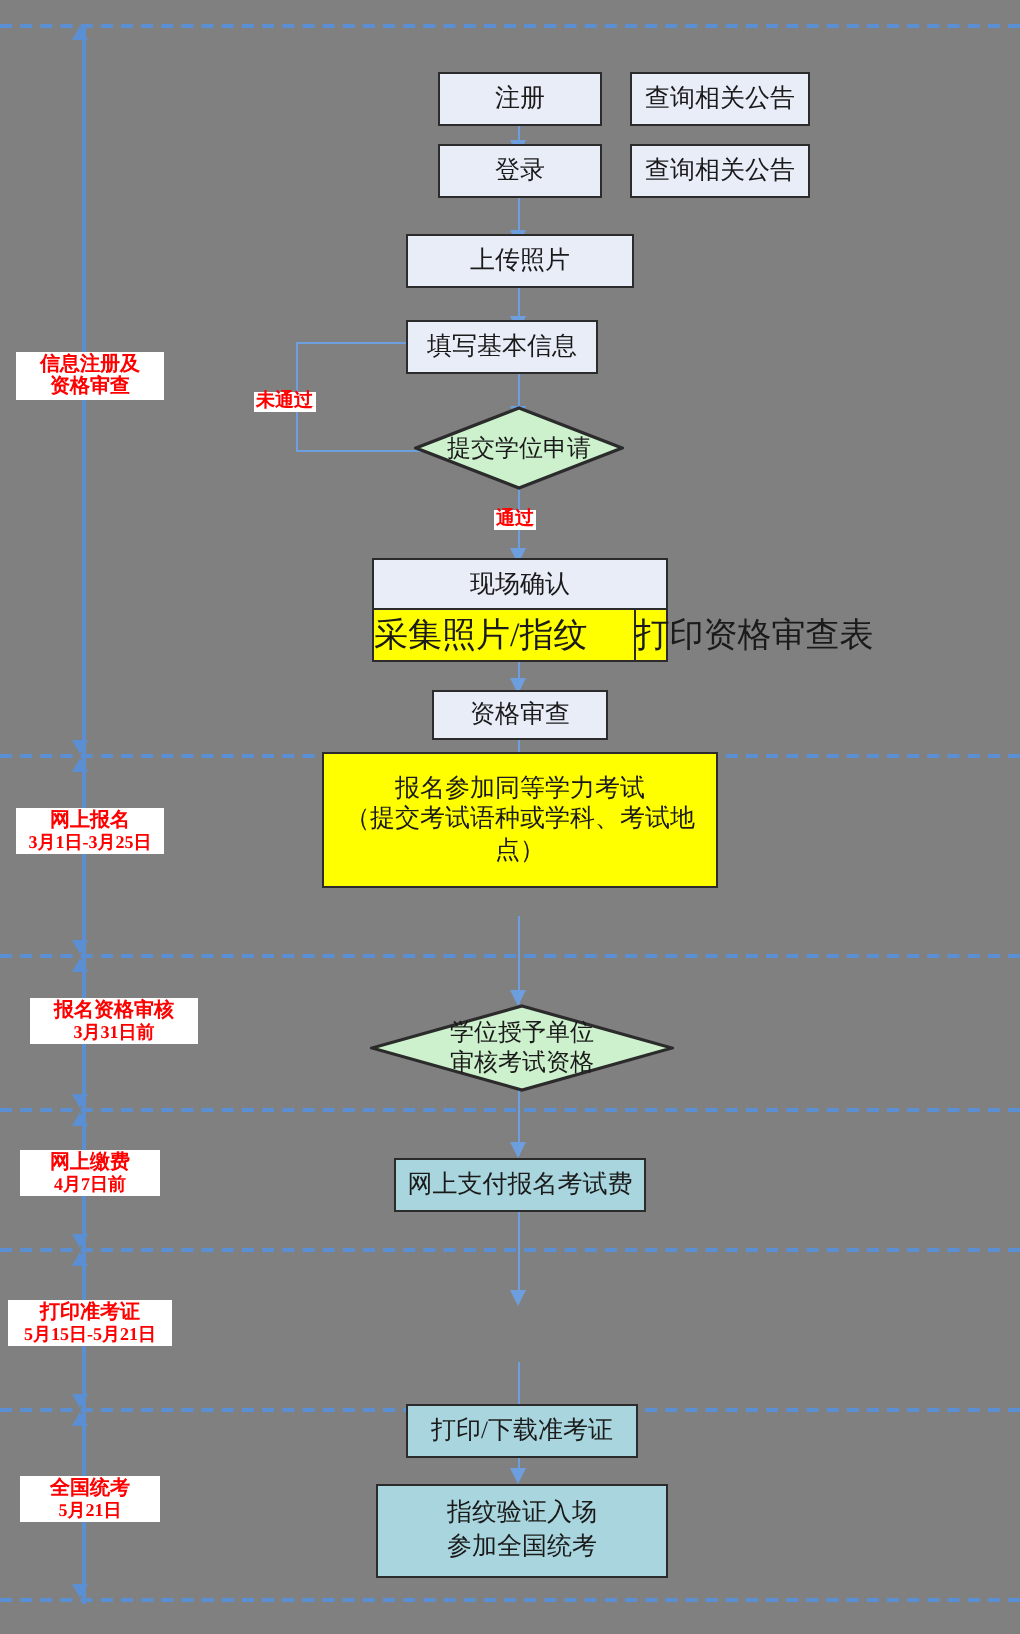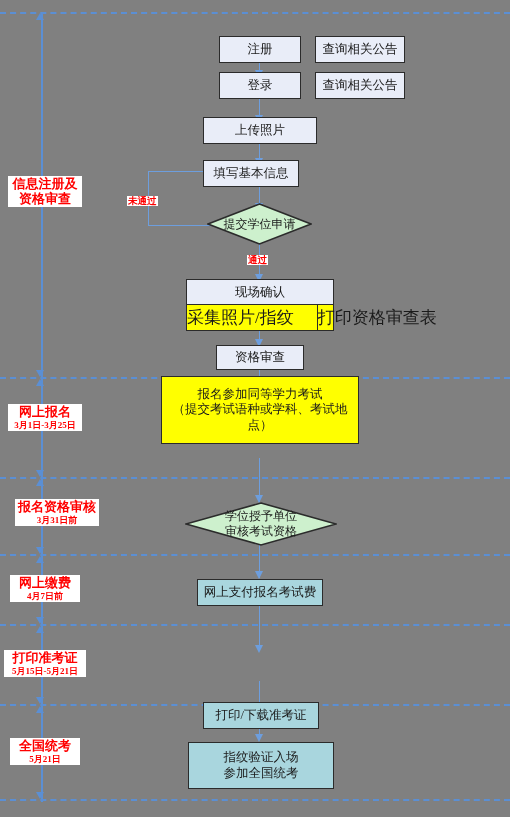--- a/index.html
+++ b/index.html
@@ -33,21 +33,21 @@
     border-top:7px solid #5b8fd4;
   }
 
   
   .phase{
     position:absolute;background:#ffffff;
     text-align:center;color:#ff0000;
     line-height:1.12;padding:1px 3px;
     white-space:nowrap;
   }
-  .phase .pname{font-size:13px;font-weight:bold;letter-spacing:0px;}
+  .phase .pname{font-size:10px;font-weight:bold;letter-spacing:0px;}
   .phase .pdate{font-size:9px;font-weight:bold;}
 
   
   .node{
     position:absolute;box-sizing:border-box;
     display:flex;align-items:center;justify-content:center;
     text-align:center;color:#1a1a1a;
     border:1.6px solid #2b2b2b;
     font-size:12.5px;line-height:1.25;
   }
@@ -275,18 +275,18 @@
   <div class="node cyn" style="left:197px;top:579px;width:126px;height:27px;">
     <span>网上支付报名考试费</span>
   </div>
 
   <div class="node cyn" style="left:203px;top:654px;width:116px;height:27px;margin-top:48px;">
     <span>打印/下载准考证</span>
   </div>
 
   <div class="node cyn" style="left:188px;top:742px;width:146px;height:47px;">
     <span class="lines">
-      <span style="display:block;">指纹验证入场</span>
+      <span style="display:block;font-family:Liberation Mono, monospace;">指纹验证入场</span>
       <span style="display:block;">参加全国统考</span>
     </span>
   </div>
 
 </div>
 
 </body></html>

